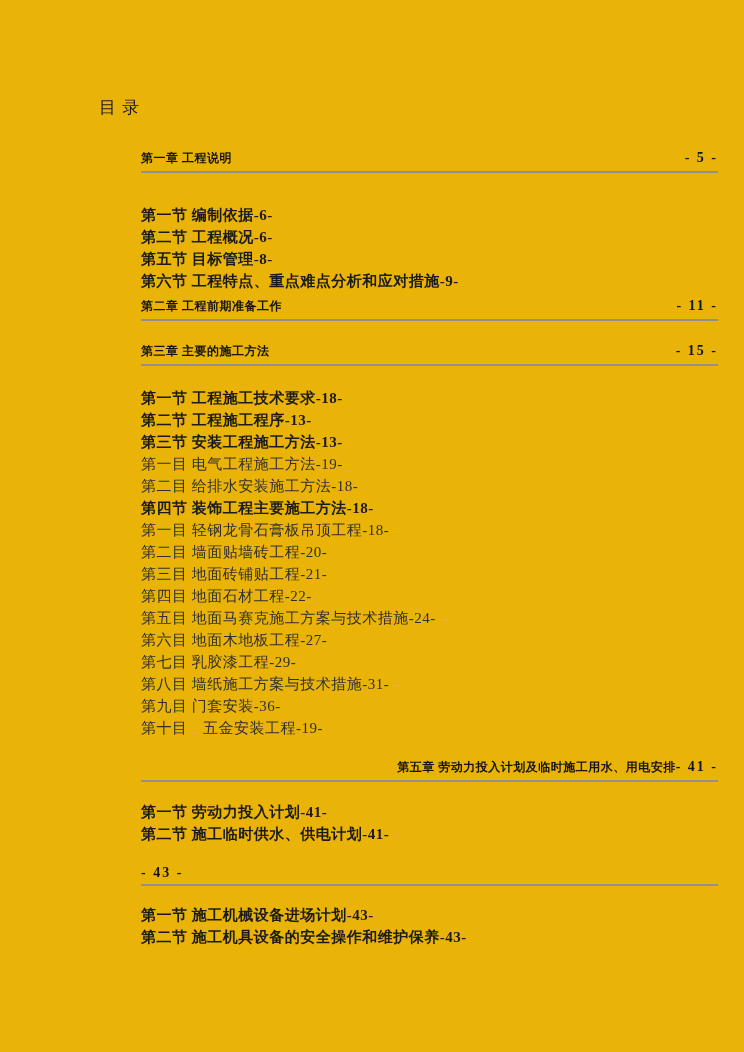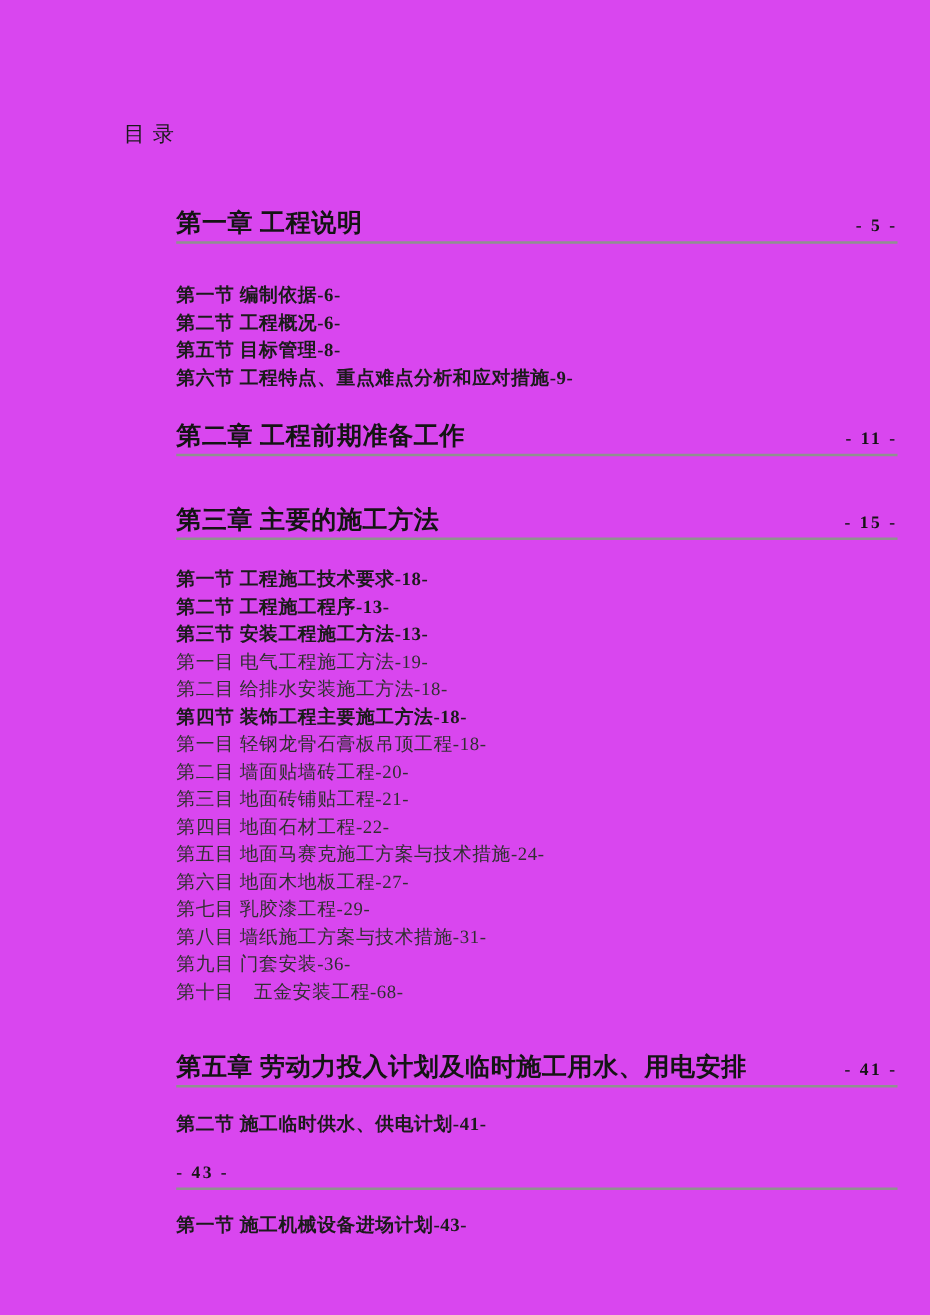--- a/index.html
+++ b/index.html
@@ -1,20 +1,20 @@
 <!DOCTYPE html>
 <html><head>
 <meta charset="utf-8">
 <style>
   html, body { margin: 0; padding: 0; background: #ffffff; }
   .page {
     position: relative;
     width: 744px;
     height: 1052px;
-    background: #d946ef;
+    background: #eab308;
     font-family: "Liberation Serif", "DejaVu Serif", serif;
     overflow: hidden;
   }
   .doc-title {
     position: absolute;
     left: 99px;
     top: 96px;
     font-size: 17px;
     font-weight: 400;
     color: #1a1a1a;
@@ -45,33 +45,32 @@
   .chapter {
     display: flex;
     justify-content: space-between;
     align-items: baseline;
     font-weight: 700;
     color: #141414;
     border-bottom: 2px solid #909090;
     padding-bottom: 3px;
   }
   .chapter .label {
-    font-size: 20px;
+    font-size: 12px;
     line-height: 20px;
     letter-spacing: 0.5px;
-    margin-top: 21px;
   }
   .chapter .page-num {
     font-size: 14px;
     letter-spacing: 2px;
   }
   .ch1 { margin-bottom: 31px; }
   .ch2 { margin-top: 4px; }
   .ch3 { margin-top: 20px; margin-bottom: 21px; }
-  .ch5 { margin-top: 18px; margin-bottom: 19px; }
+  .ch5 { margin-top: 18px; margin-bottom: 19px; justify-content: flex-end; }
   .ch6 { margin-top: 20px; margin-bottom: 18px; }
 </style>
 </head>
 <body>
 
 <div class="page">
 
   <div class="doc-title">目 录</div>
 
   <div class="toc">
@@ -104,29 +103,31 @@
     <div class="row sec">第四节 装饰工程主要施工方法-18-</div>
     <div class="row sub">第一目 轻钢龙骨石膏板吊顶工程-18-</div>
     <div class="row sub">第二目 墙面贴墙砖工程-20-</div>
     <div class="row sub">第三目 地面砖铺贴工程-21-</div>
     <div class="row sub">第四目 地面石材工程-22-</div>
     <div class="row sub">第五目 地面马赛克施工方案与技术措施-24-</div>
     <div class="row sub">第六目 地面木地板工程-27-</div>
     <div class="row sub">第七目 乳胶漆工程-29-</div>
     <div class="row sub">第八目 墙纸施工方案与技术措施-31-</div>
     <div class="row sub">第九目 门套安装-36-</div>
-    <div class="row sub">第十目　五金安装工程-68-</div>
+    <div class="row sub">第十目　五金安装工程-19-</div>
 
     <div class="row chapter ch5">
       <span class="label">第五章 劳动力投入计划及临时施工用水、用电安排</span>
       <span class="page-num">- 41 -</span>
     </div>
 
+    <div class="row sec">第一节 劳动力投入计划-41-</div>
     <div class="row sec">第二节 施工临时供水、供电计划-41-</div>
 
     <div class="row chapter ch6">
       <span class="page-num">- 43 -</span>
     </div>
 
     <div class="row sec">第一节 施工机械设备进场计划-43-</div>
+    <div class="row sec">第二节 施工机具设备的安全操作和维护保养-43-</div>
 
   </div>
 </div>
 
 </body></html>

